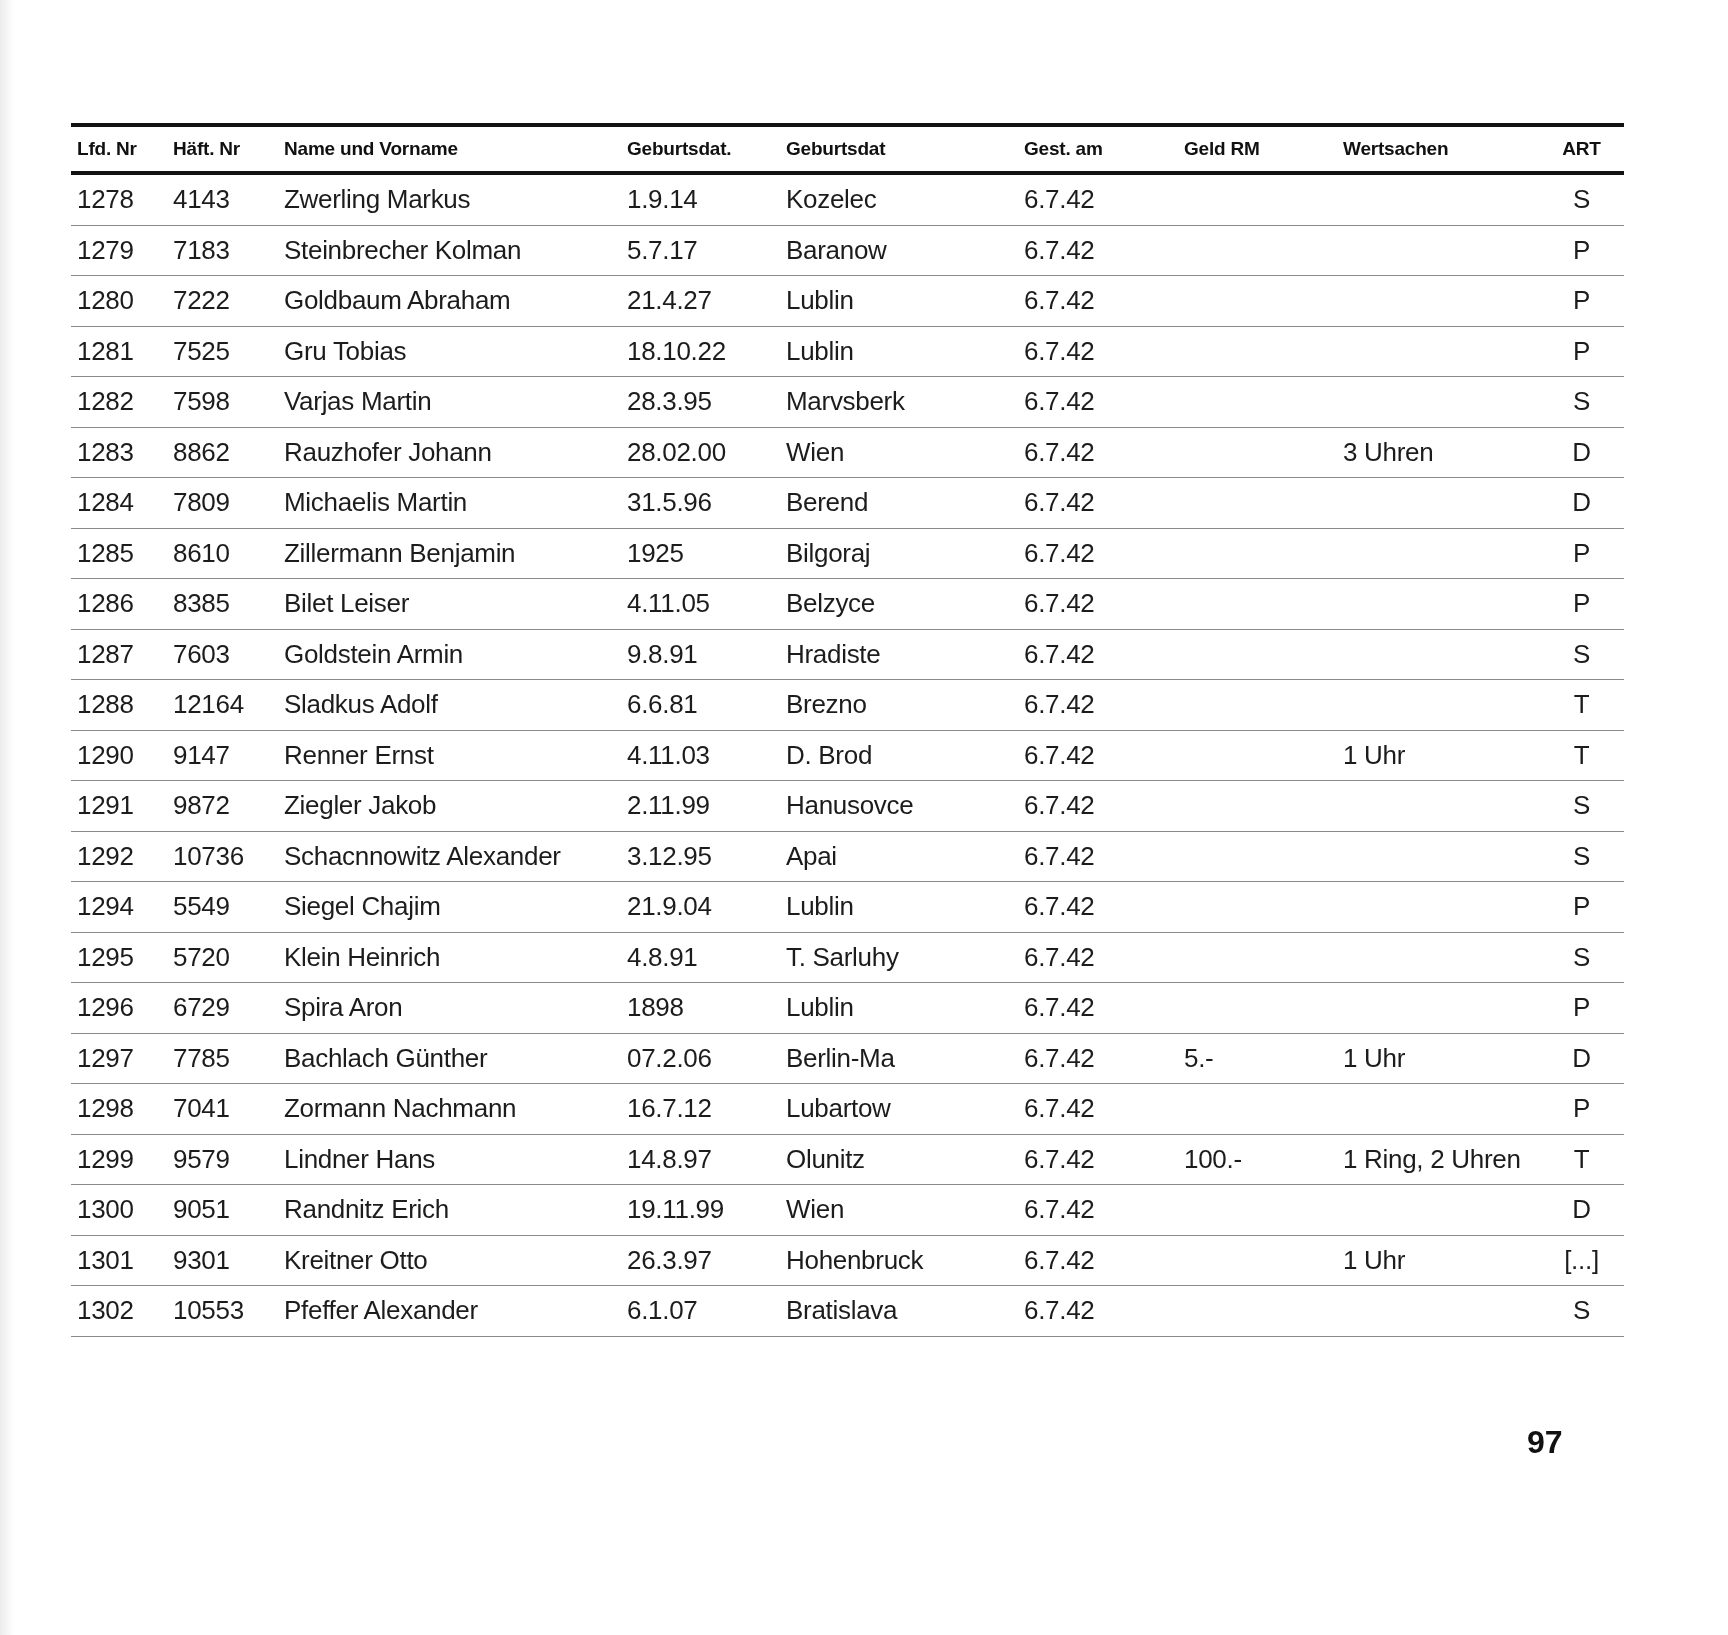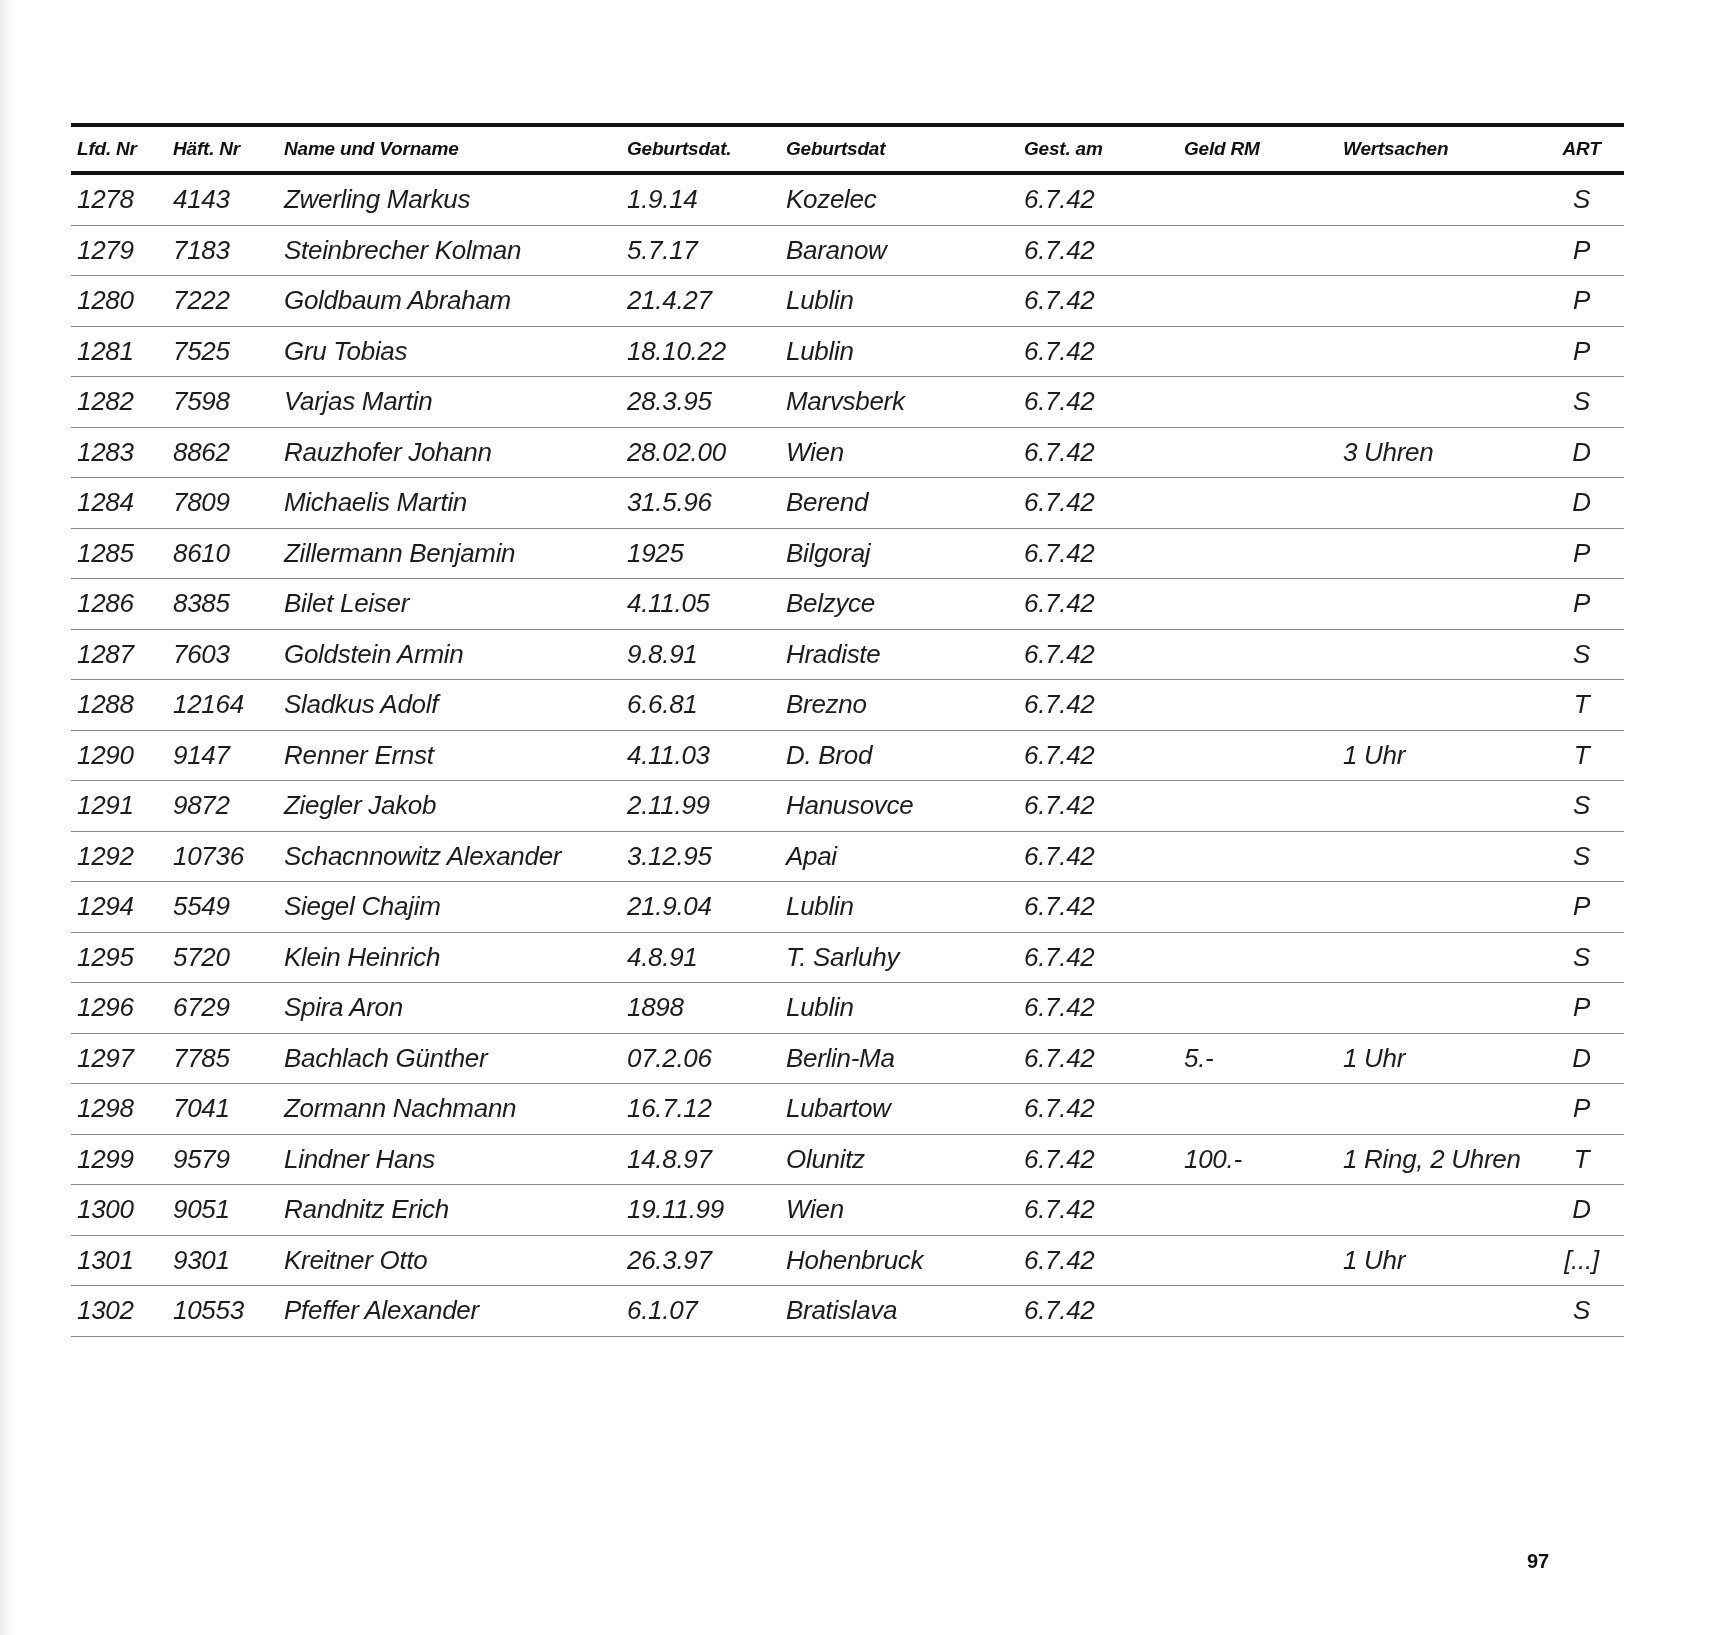--- a/index.html
+++ b/index.html
@@ -19,21 +19,20 @@
       position: absolute;
       left: 0; top: 0;
       width: 14px; height: 1635px;
       background: linear-gradient(to right, #ececec, #ffffff);
     }
     .table-wrap {
       position: absolute;
       left: 71px;
       top: 123px;
       width: 1553px;
-      font-style: italic;
     }
     table.register {
       width: 100%;
       border-collapse: collapse;
       table-layout: fixed;
     }
     table.register thead tr {
       border-top: 4px solid #111;
       border-bottom: 4px solid #111;
     }
@@ -66,23 +65,23 @@
     col.c-name { width: 343px; }
     col.c-gebdat { width: 159px; }
     col.c-gebort { width: 238px; }
     col.c-gest { width: 160px; }
     col.c-geld { width: 159px; }
     col.c-wert { width: 200px; }
     col.c-art { width: 87px; }
     .page-number {
       position: absolute;
       left: 1527px;
-      top: 1550px;
+      top: 1424px;
       font-weight: bold;
-      font-size: 20px;
+      font-size: 32px;
       color: #111;
     }
   </style>
 </head>
 <body>
 
 <div class="page-left-shadow"></div>
 
 <div class="table-wrap">
   <table class="register">

